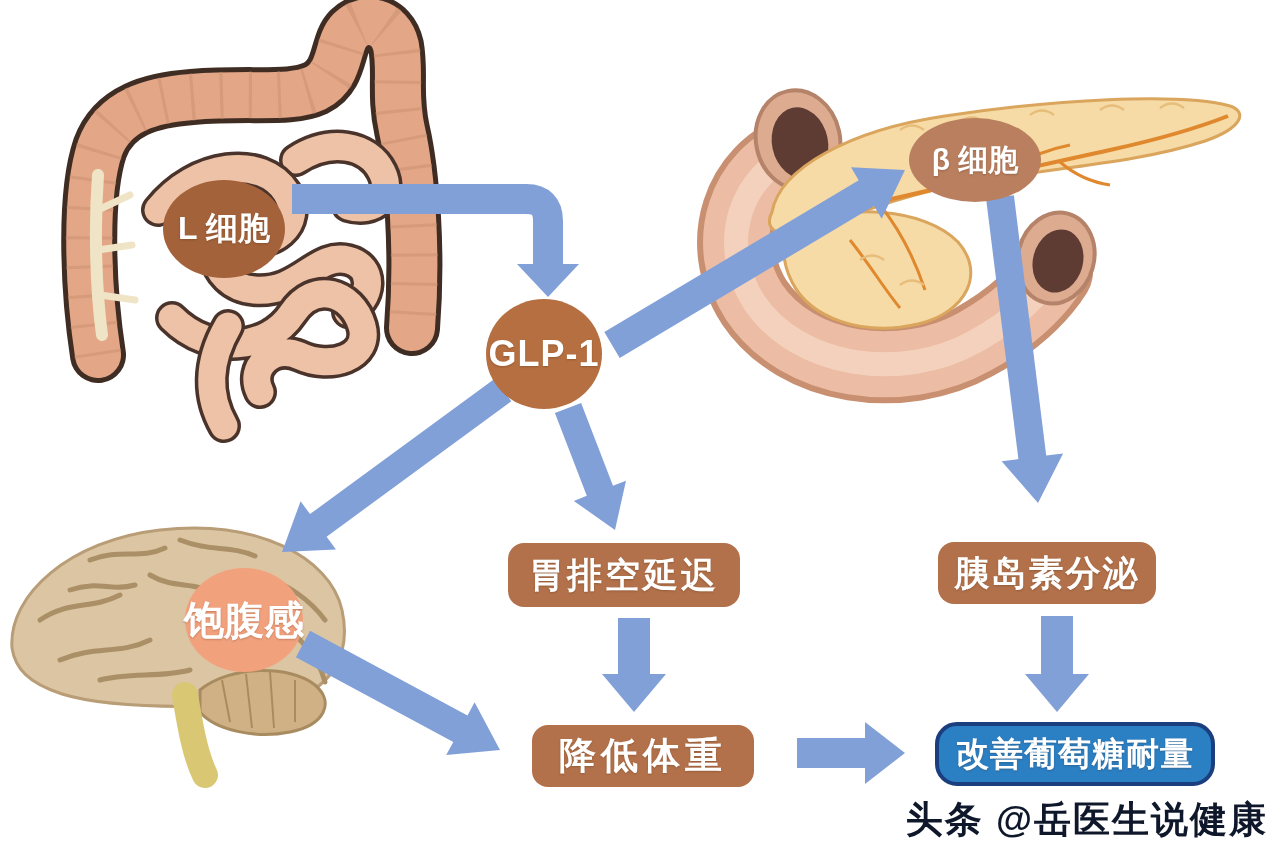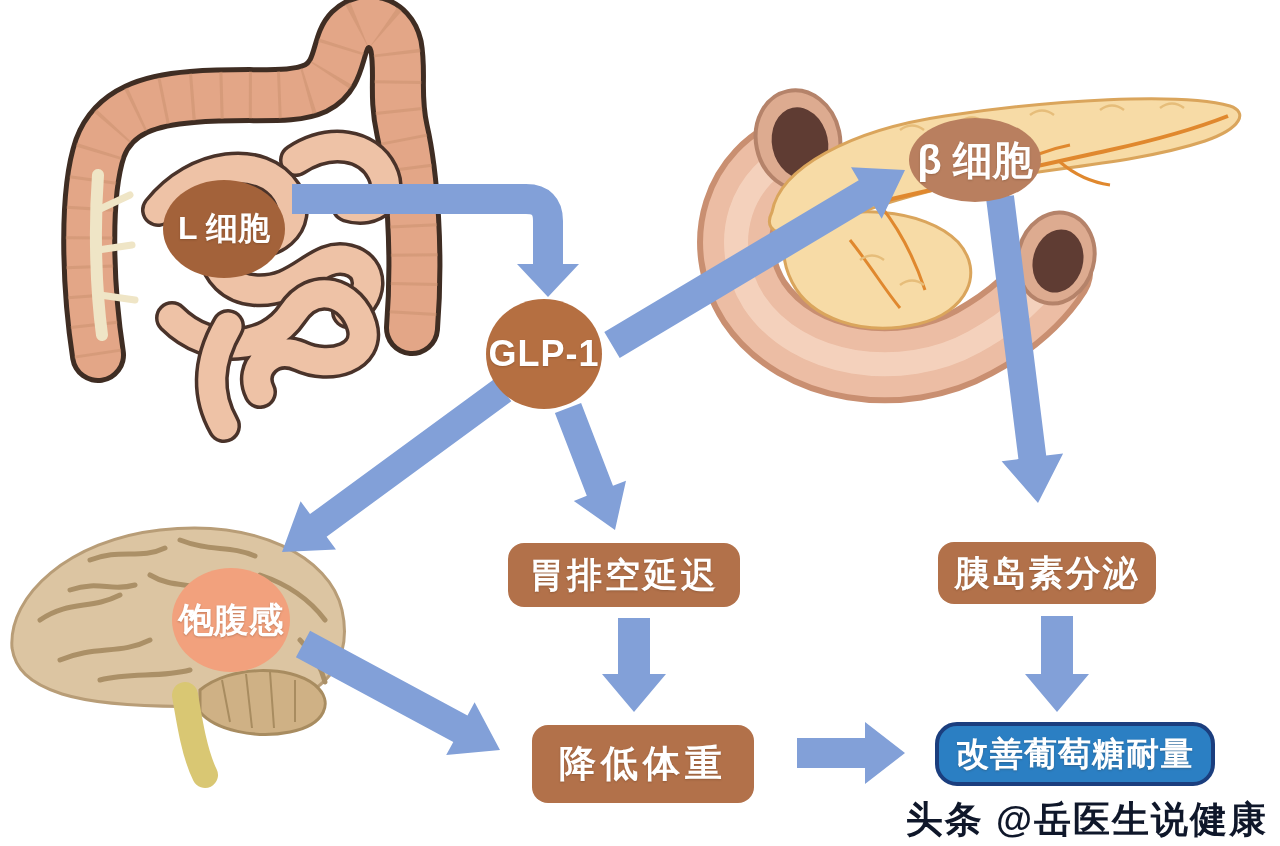--- a/index.html
+++ b/index.html
@@ -10,25 +10,25 @@
   .art{position:absolute;left:0;top:0;width:1280px;height:846px;}
   .node{
     position:absolute;display:flex;align-items:center;justify-content:center;
     color:var(--text,#fff);font-weight:bold;text-align:center;
     text-shadow:0 1px 2px rgba(60,30,10,.25);white-space:nowrap;
   }
   .ellipse{border-radius:50%;}
   .box{border-radius:16px;}
   .n-lcell{left:163px;top:180px;width:122px;height:98px;background:var(--node-brown-dark);font-size:32px;text-align:center;}
   .n-glp1{left:486px;top:299px;width:116px;height:110px;background:var(--node-brown);font-size:36px;letter-spacing:1px;}
-  .n-beta{left:909px;top:118px;width:132px;height:84px;background:var(--node-brown-light);font-size:40px;}
-  .n-satiety{left:172px;top:568px;width:118px;height:104px;background:var(--node-salmon);font-size:35px;}
+  .n-beta{left:909px;top:118px;width:132px;height:84px;background:var(--node-brown-light);font-size:30px;}
+  .n-satiety{left:185px;top:568px;width:118px;height:104px;background:var(--node-salmon);font-size:40px;}
   .n-gastric{left:508px;top:543px;width:232px;height:64px;background:var(--box-brown);font-size:35px;letter-spacing:3px;}
   .n-insulin{left:938px;top:542px;width:218px;height:62px;background:var(--box-brown);font-size:35px;letter-spacing:2px;}
-  .n-weight{left:532px;top:725px;width:222px;height:78px;background:var(--box-brown);font-size:37px;letter-spacing:5px;}
+  .n-weight{left:532px;top:725px;width:222px;height:62px;background:var(--box-brown);font-size:37px;letter-spacing:5px;}
   .n-glucose{left:935px;top:722px;width:280px;height:64px;background:var(--box-blue);
     border:4px solid var(--box-blue-border);border-radius:22px;box-sizing:border-box;font-size:33px;letter-spacing:1px;}
   .watermark{
     position:absolute;right:12px;top:795px;font-size:37px;font-weight:bold;color:#0f172a;letter-spacing:2px;
     text-shadow:-2px -2px 0 #fff,2px -2px 0 #fff,-2px 2px 0 #fff,2px 2px 0 #fff,
                  0 -2px 0 #fff,0 2px 0 #fff,-2px 0 0 #fff,2px 0 0 #fff;
   }
 </style>
 </head>
 <body>

